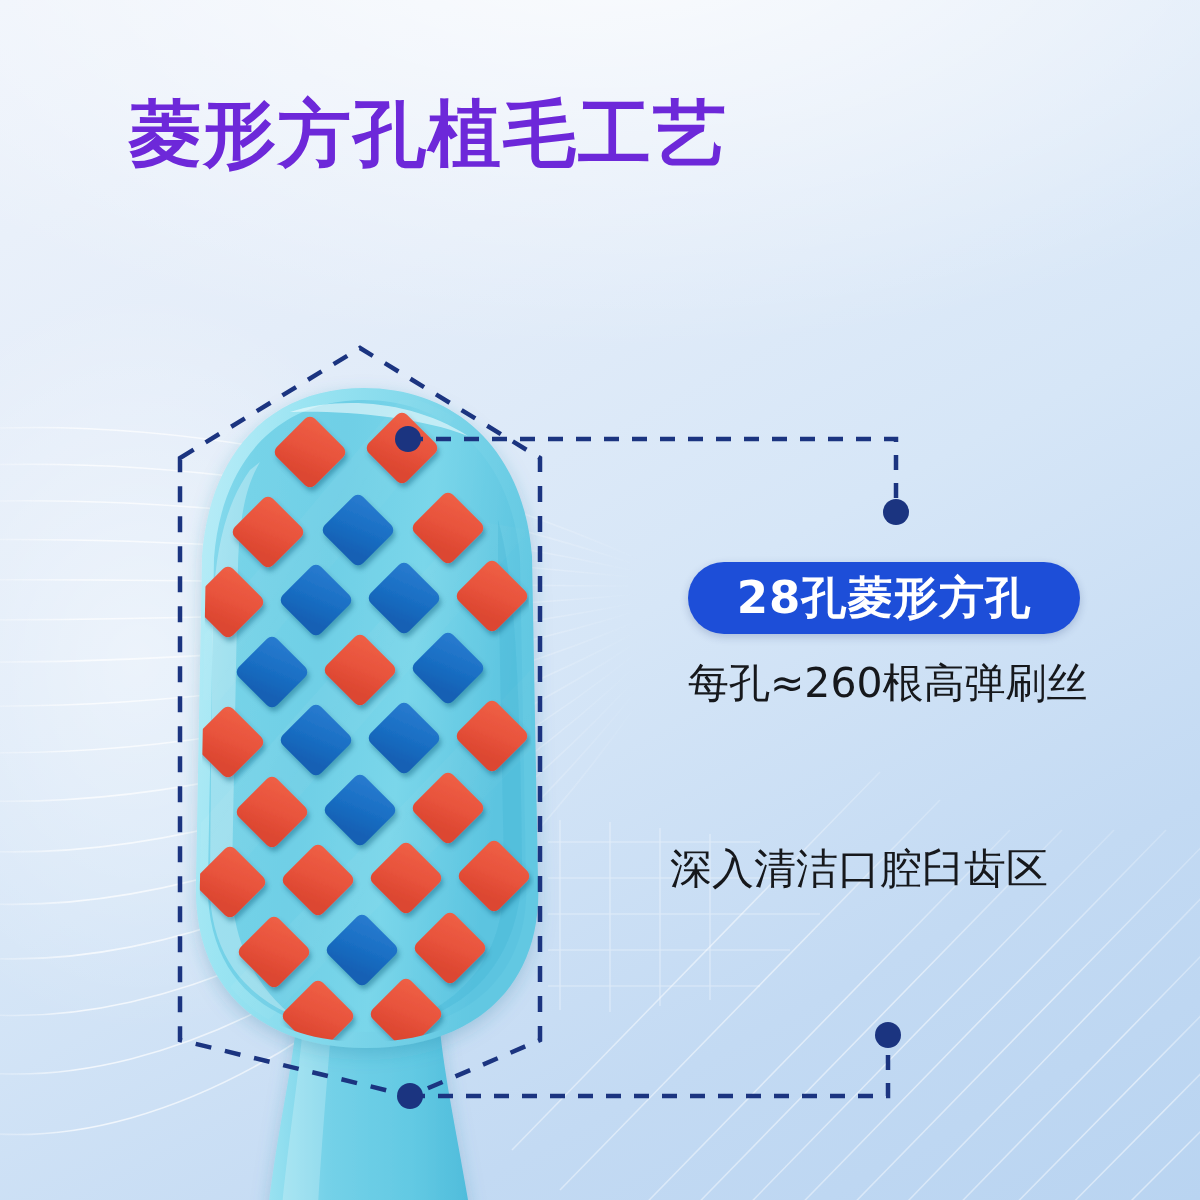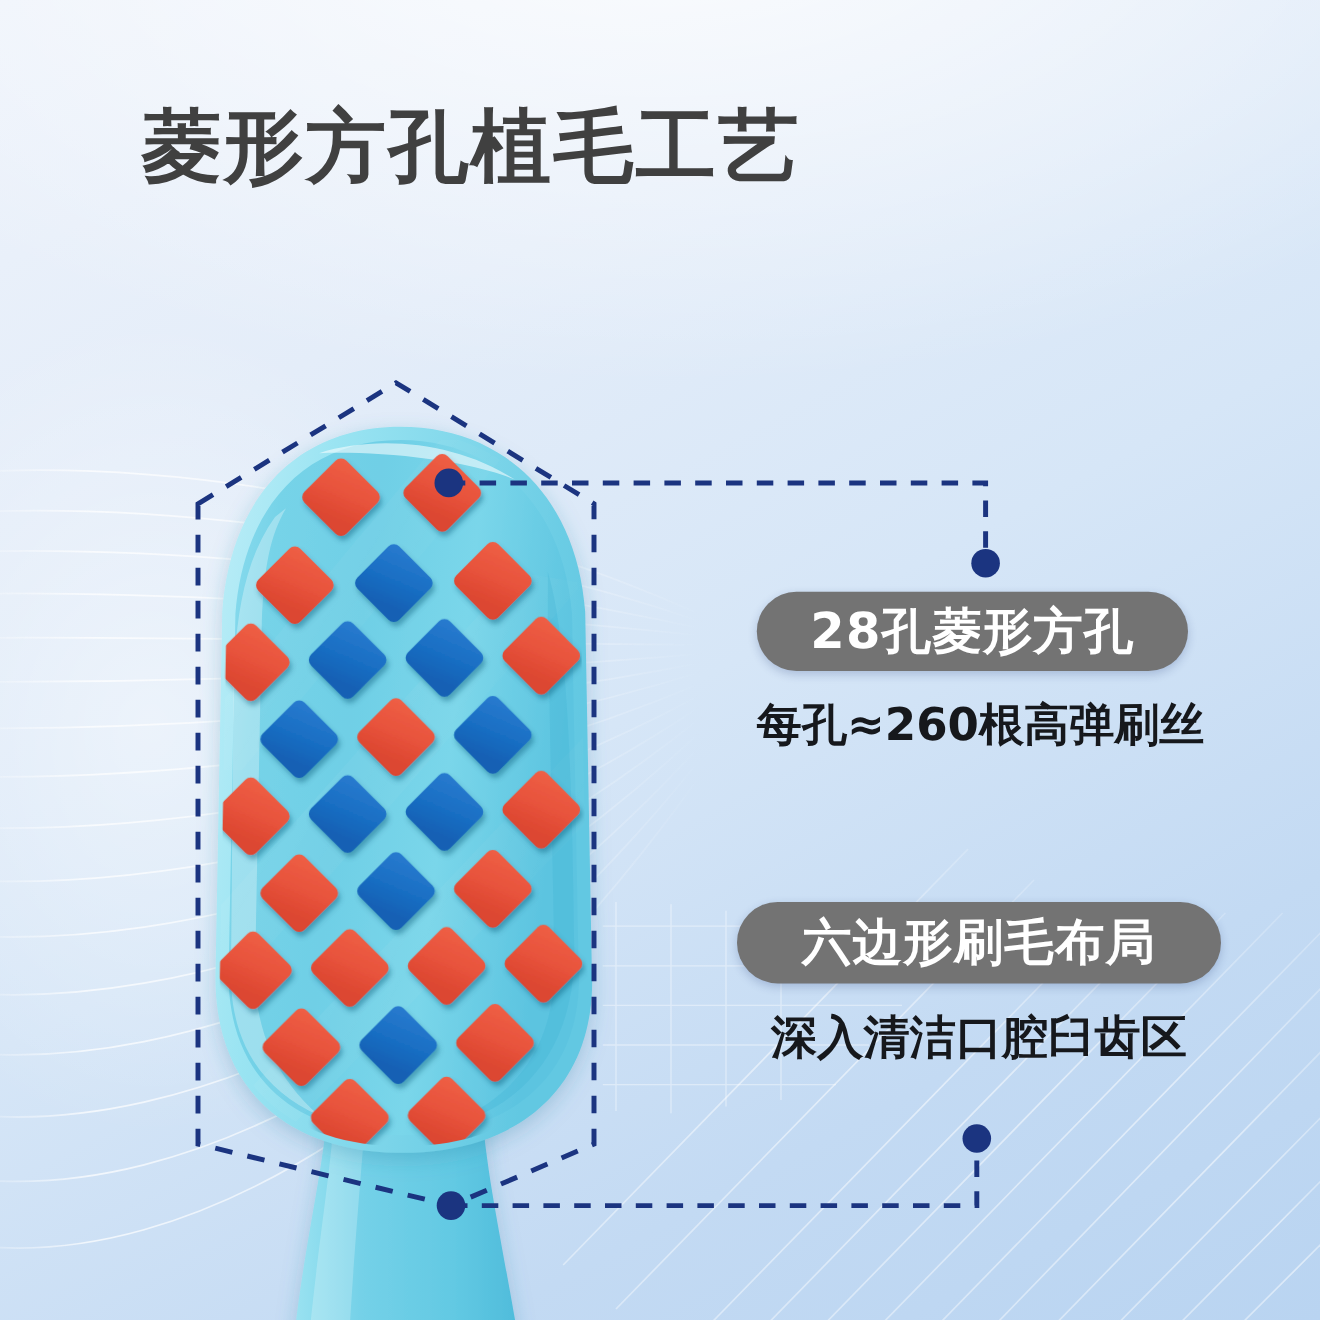--- a/index.html
+++ b/index.html
@@ -16,44 +16,45 @@
   .bg-topglow{position:absolute;inset:0;
     background:radial-gradient(120% 60% at 50% -8%,rgba(255,255,255,.85) 0%,rgba(255,255,255,0) 62%);}
   .bg-leftsoft{position:absolute;left:-6%;top:18%;width:58%;height:74%;
     background:radial-gradient(60% 60% at 30% 50%,rgba(255,255,255,.45) 0%,rgba(255,255,255,0) 70%);}
   .bg-svg{position:absolute;inset:0;}
 
   
   .headline{position:absolute;left:128px;top:84px;z-index:9;}
   .headline div{
     font-family:"DejaVu Sans","Liberation Sans",sans-serif;
-    font-weight:700;color:#404040;font-size:73px;line-height:1.36;
+    font-weight:700;color:#6d28d9;font-size:73px;line-height:1.36;
     letter-spacing:2px;white-space:nowrap;
   }
 
   
   .brush{position:absolute;left:0;top:0;width:1200px;height:1200px;z-index:4;}
 
   
   .dash{position:absolute;inset:0;z-index:7;pointer-events:none;}
 
   
   .callout{position:absolute;z-index:8;}
   .pill{
     display:flex;align-items:center;justify-content:center;
-    background:#737373;border-radius:999px;
+    background:#1d4ed8;border-radius:999px;
     box-shadow:0 3px 9px rgba(23,45,110,.22);
+    margin-top:24px;
   }
   .pill span{
     font-family:"DejaVu Sans","Liberation Sans",sans-serif;
     font-weight:700;color:#ffffff;white-space:nowrap;
   }
   .sub{
     font-family:"DejaVu Sans","Liberation Sans",sans-serif;
-    font-weight:700;color:#16181c;text-align:center;white-space:nowrap;
+    font-weight:400;color:#16181c;text-align:center;white-space:nowrap;
   }
 
   #callout-1{left:688px;top:538px;}
   #callout-1 .pill{width:392px;height:72px;}
   #callout-1 .pill span{font-size:45px;letter-spacing:1px;}
   #callout-1 .sub{font-size:41px;margin-top:22px;letter-spacing:0px;}
 
   #callout-2{left:670px;top:820px;}
   #callout-2 .pill{width:440px;height:74px;}
   #callout-2 .pill span{font-size:45px;letter-spacing:1px;}
@@ -355,21 +356,18 @@
   <div class="callout" id="callout-1">
     <div class="pill">
       <span>28孔菱形方孔</span>
     </div>
     <div class="sub">
       <div>每孔≈260根高弹刷丝</div>
     </div>
   </div>
 
   <div class="callout" id="callout-2">
-    <div class="pill">
-      <span>六边形刷毛布局</span>
-    </div>
     <div class="sub">
       <div>深入清洁口腔臼齿区</div>
     </div>
   </div>
 
 </div>
 
 </body></html>

